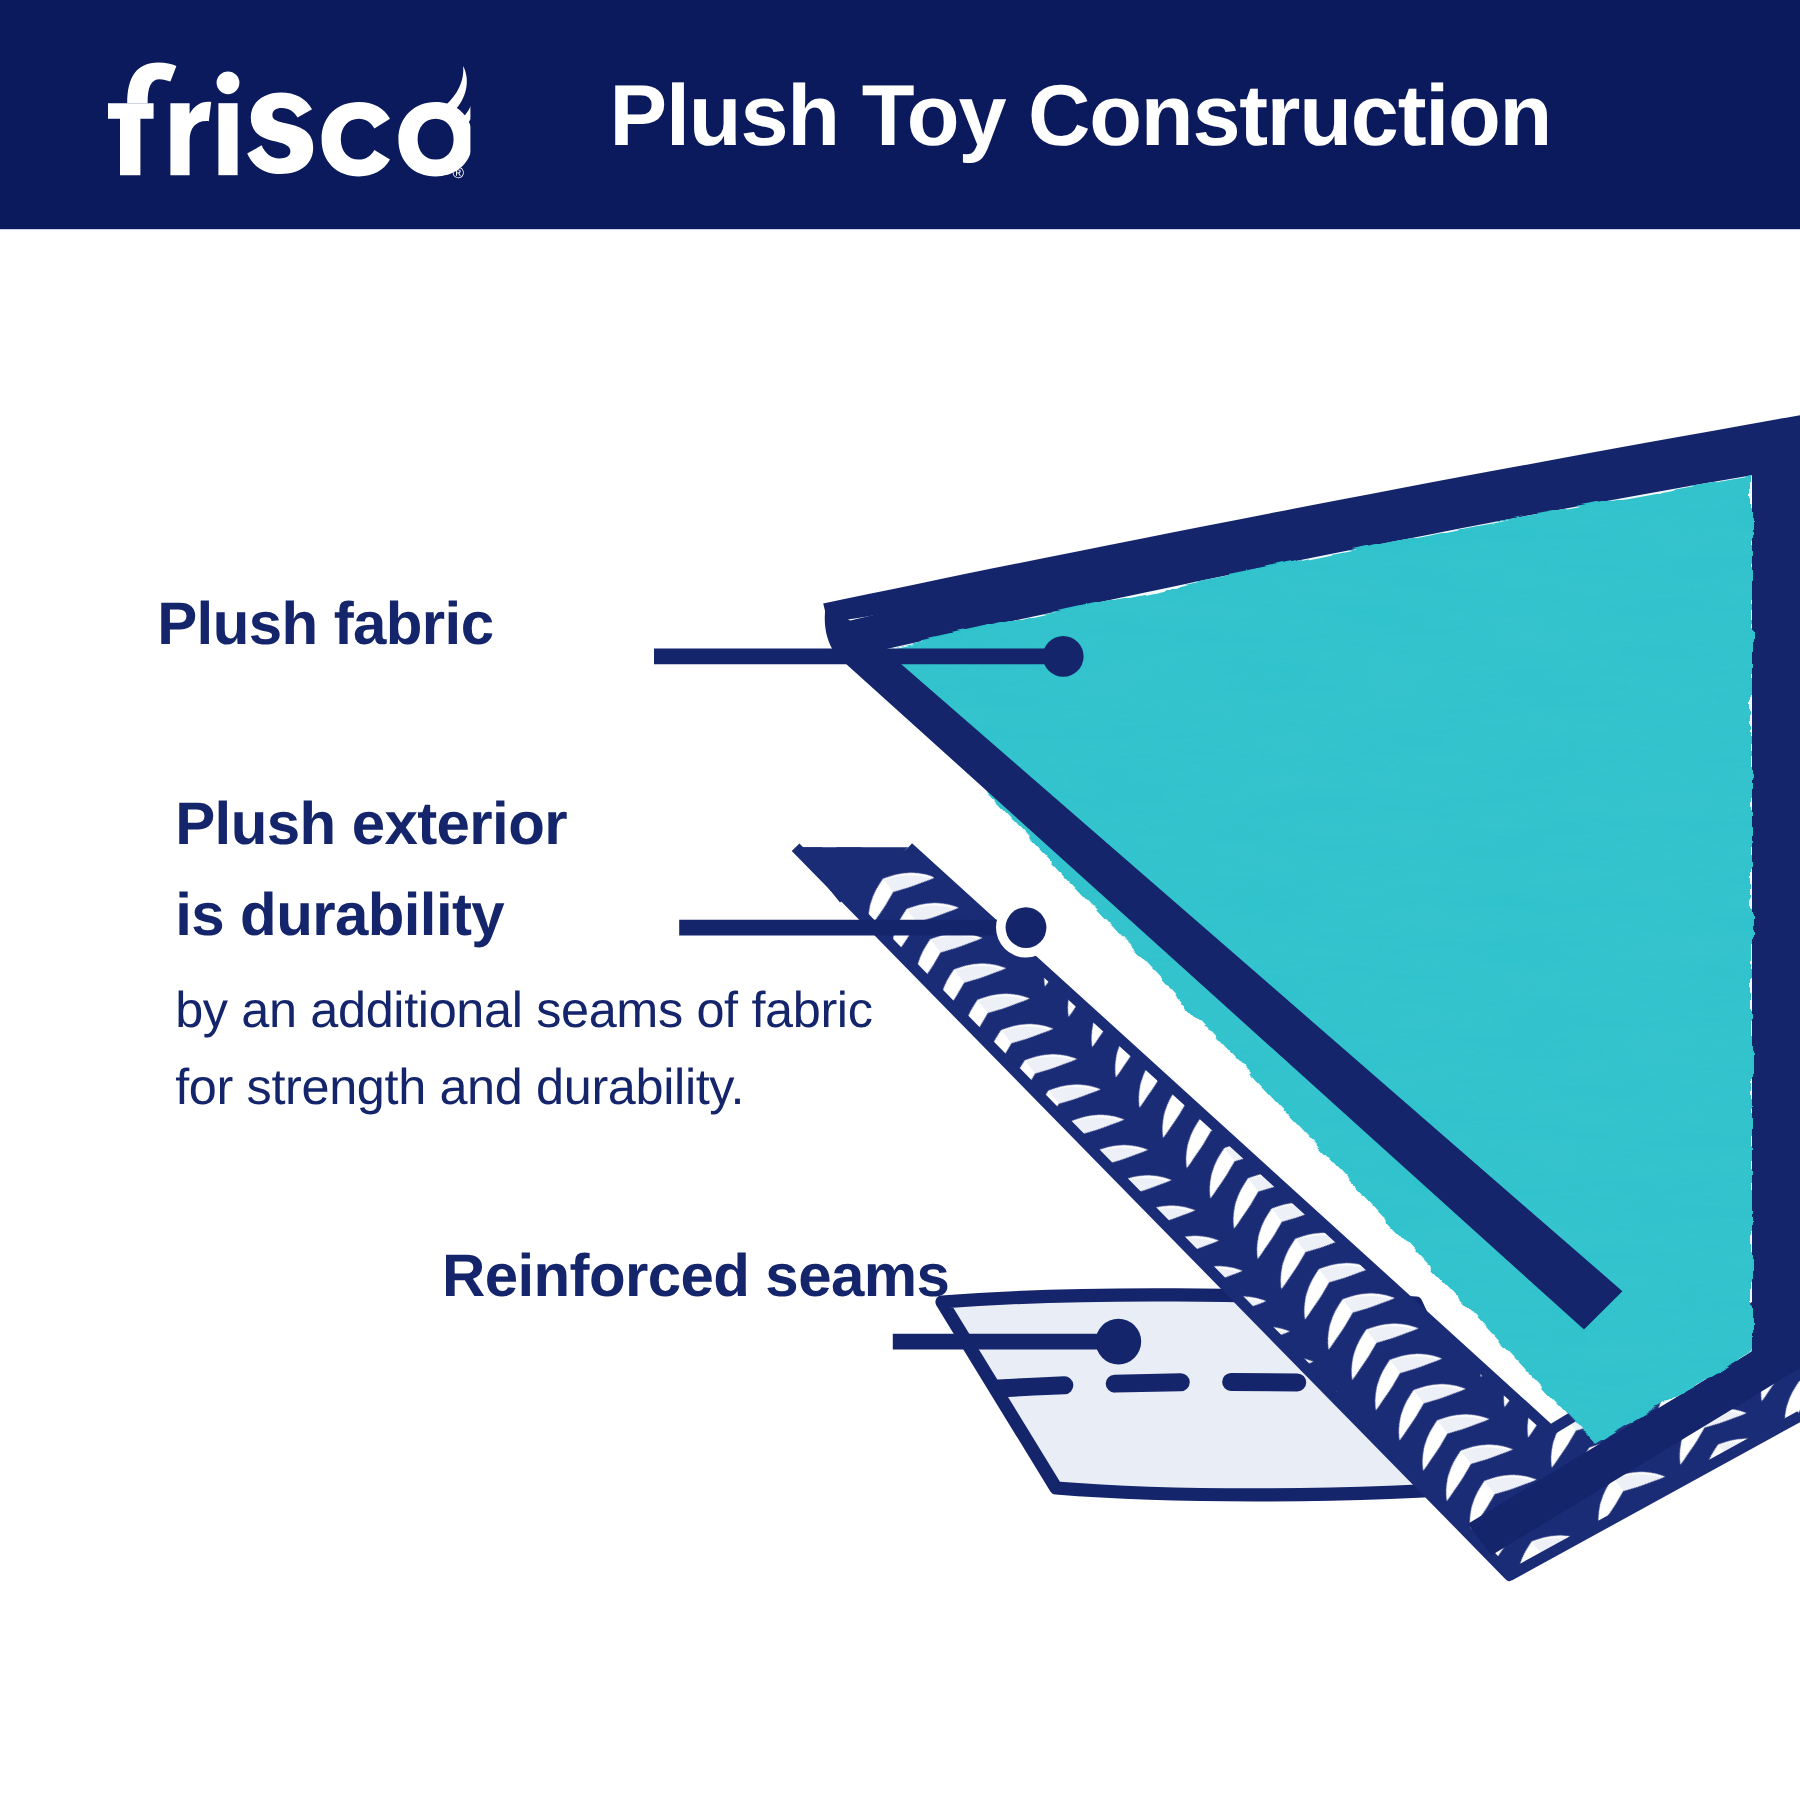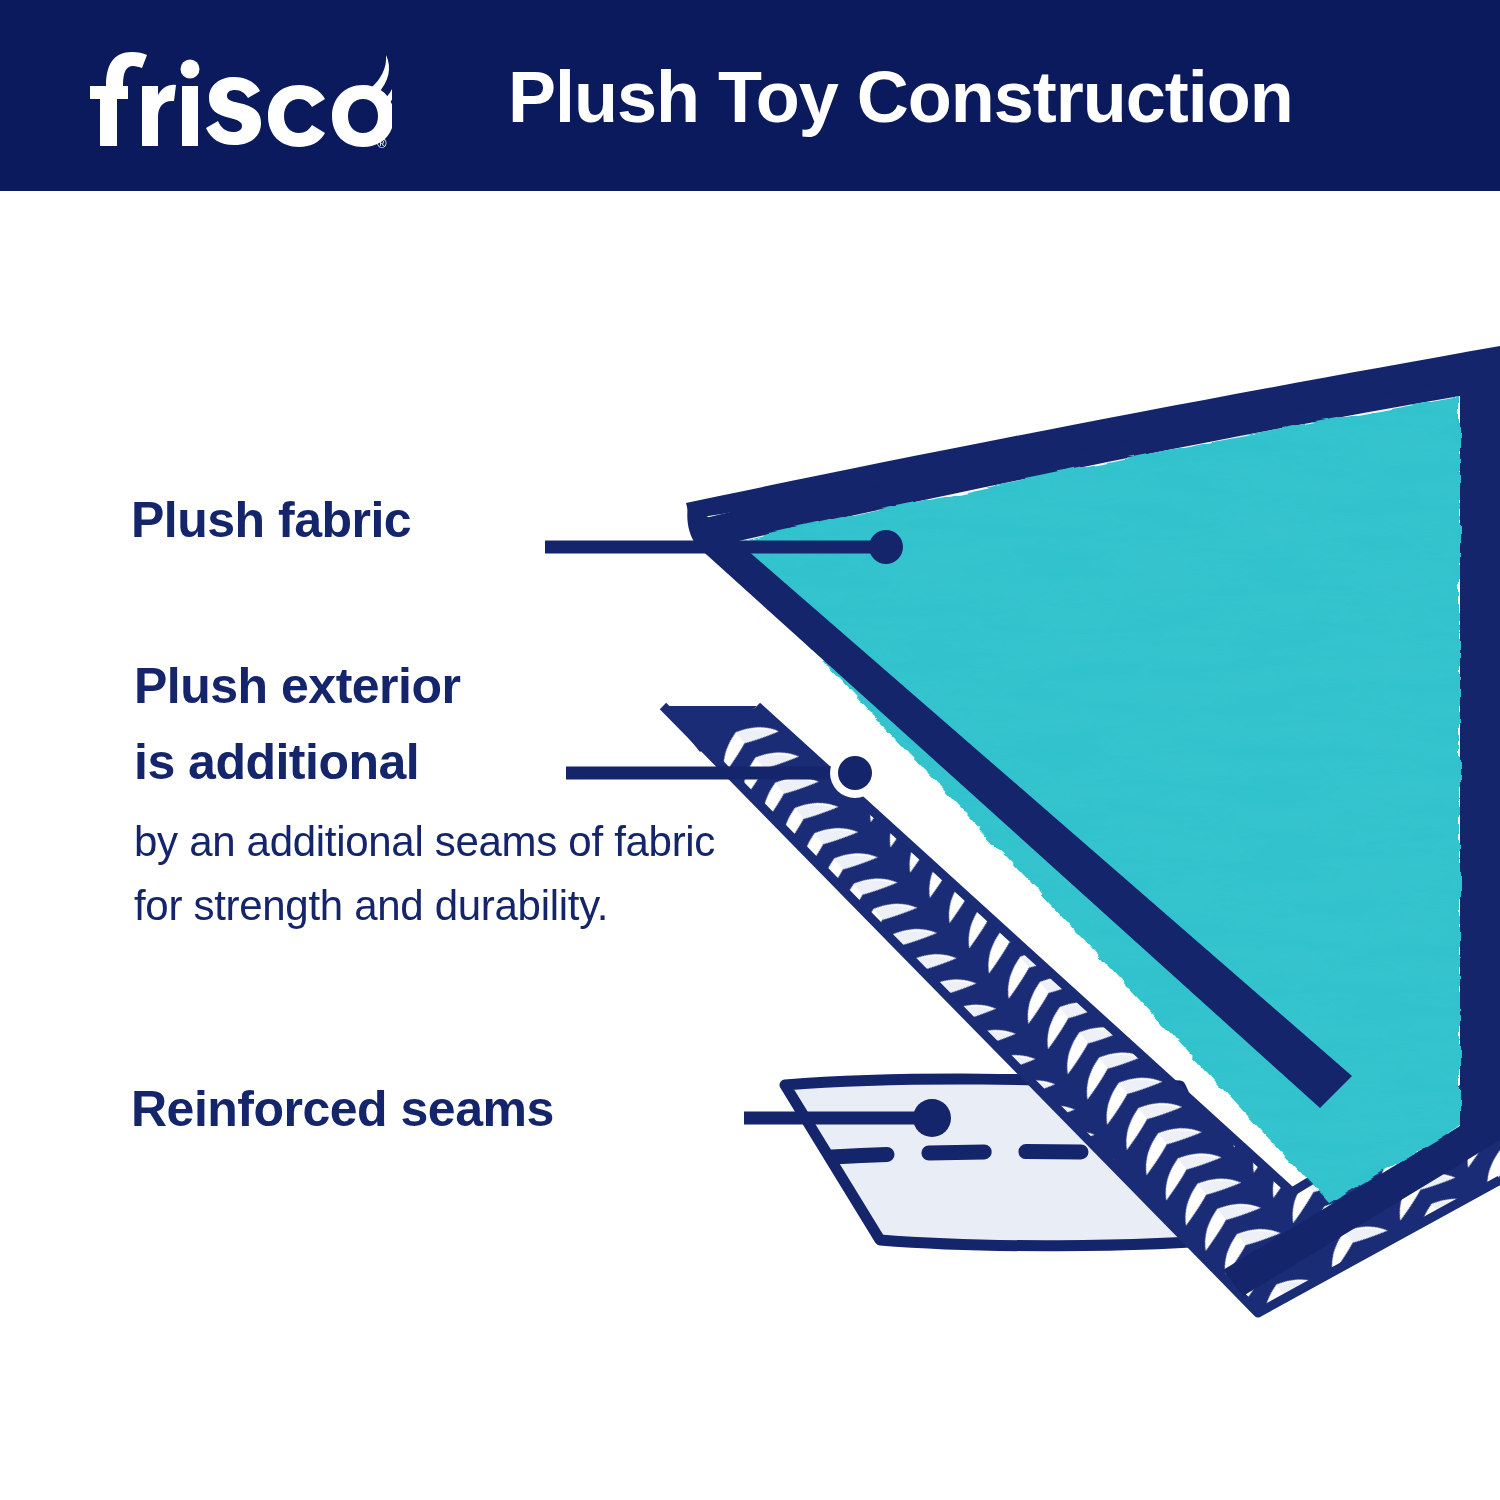--- a/index.html
+++ b/index.html
@@ -44,31 +44,31 @@
 
   
   .label-block { position:absolute; color:#14256B; }
 
   #block-fabric { left:131px; top:489px; width:430px; }
   #block-fabric .hd {
     font-size:50px; font-weight:bold; line-height:62px;
     letter-spacing:-0.5px; white-space:nowrap;
   }
 
-  #block-exterior { left:134px; top:648px; width:590px; }
+  #block-exterior { left:146px; top:648px; width:590px; }
   #block-exterior .hd {
     font-size:50px; font-weight:bold; line-height:76px;
     letter-spacing:-0.5px;
   }
   #block-exterior .bd {
     font-size:42px; font-weight:normal; line-height:64px;
     letter-spacing:-0.3px; margin-top:10px;
   }
 
-  #block-seams { left:131px; top:1078px; width:660px; }
+  #block-seams { left:131px; top:1032px; width:660px;text-align:right; }
   #block-seams .hd {
     font-size:50px; font-weight:bold; line-height:62px;
     letter-spacing:-0.5px; white-space:nowrap;
   }
   #block-seams .bd {
     font-size:42px; font-weight:normal; line-height:64px;
     letter-spacing:-0.3px; margin-top:8px;
   }
 
   
@@ -240,21 +240,21 @@
       </g>
     </svg>
   </div>
 
   <div class="label-block" id="block-fabric">
     <div class="hd">Plush fabric</div>
   </div>
 
   <div class="label-block" id="block-exterior">
     <div class="hd">Plush exterior</div>
-    <div class="hd">is additional</div>
+    <div class="hd">is durability</div>
     <div class="bd">by an additional seams of fabric for strength and durability.</div>
   </div>
 
   <div class="label-block" id="block-seams">
     <div class="hd">Reinforced seams</div>
   </div>
 
 </div>
 
 </body></html>

